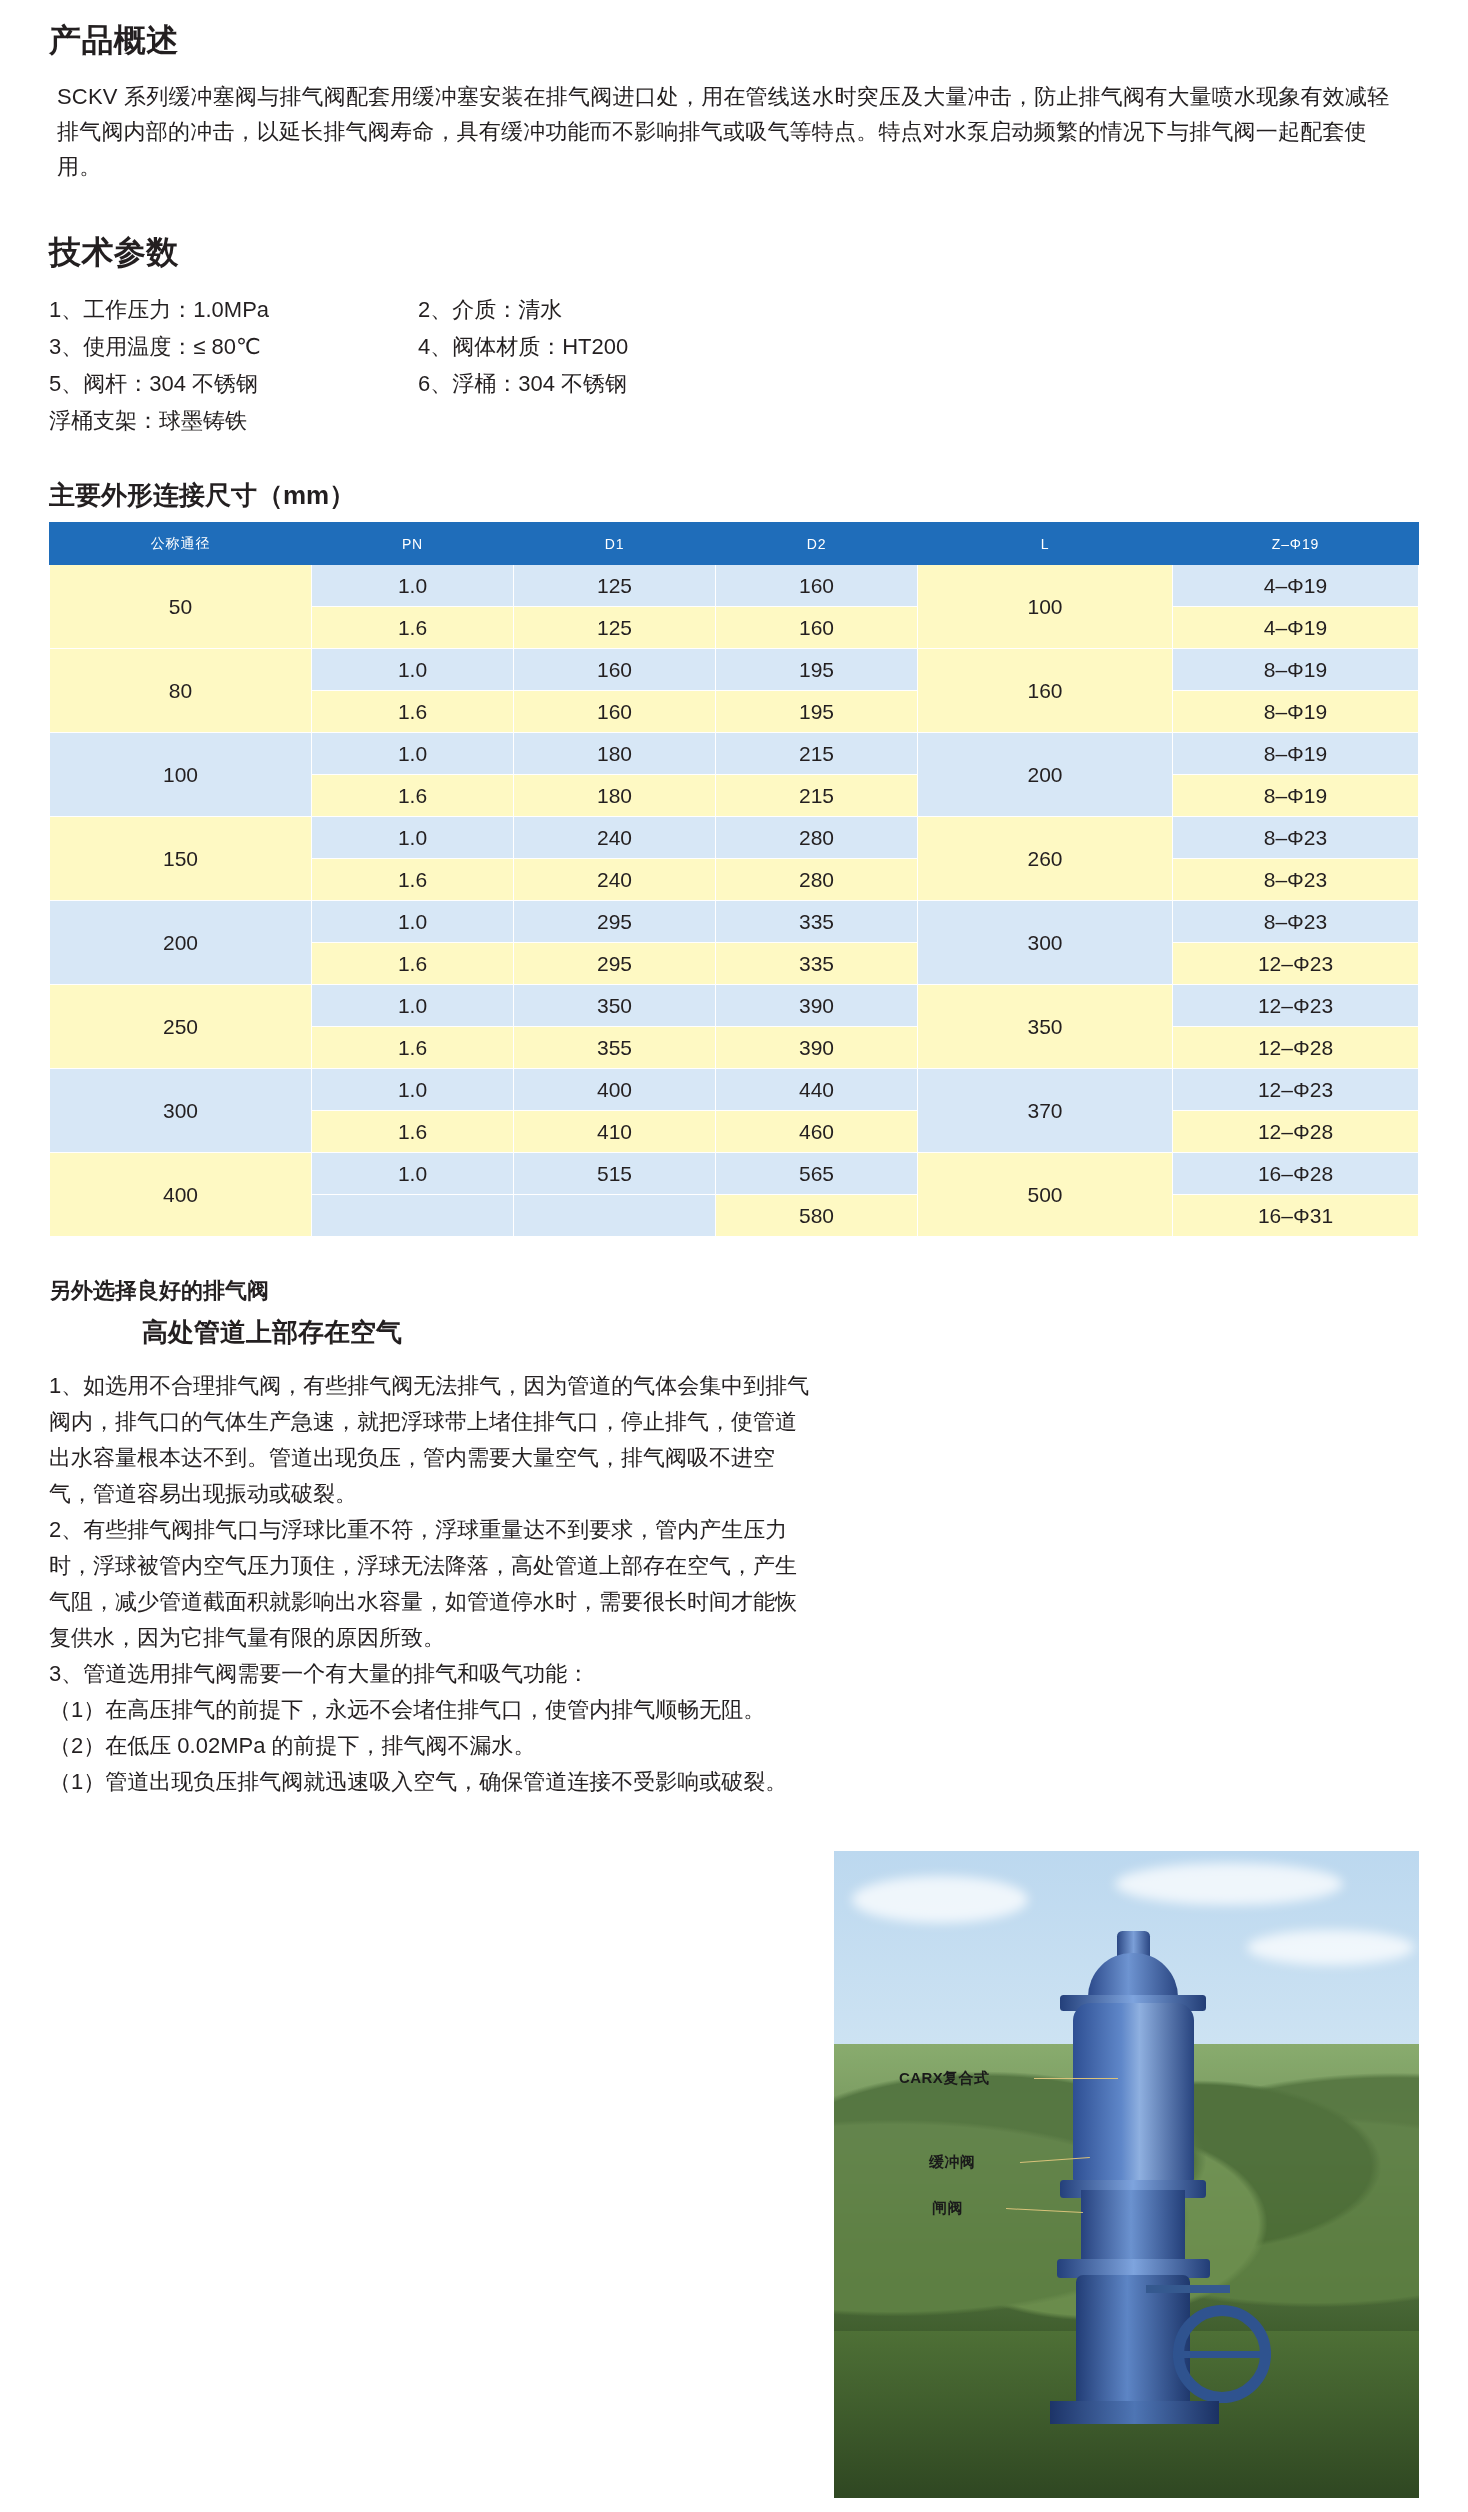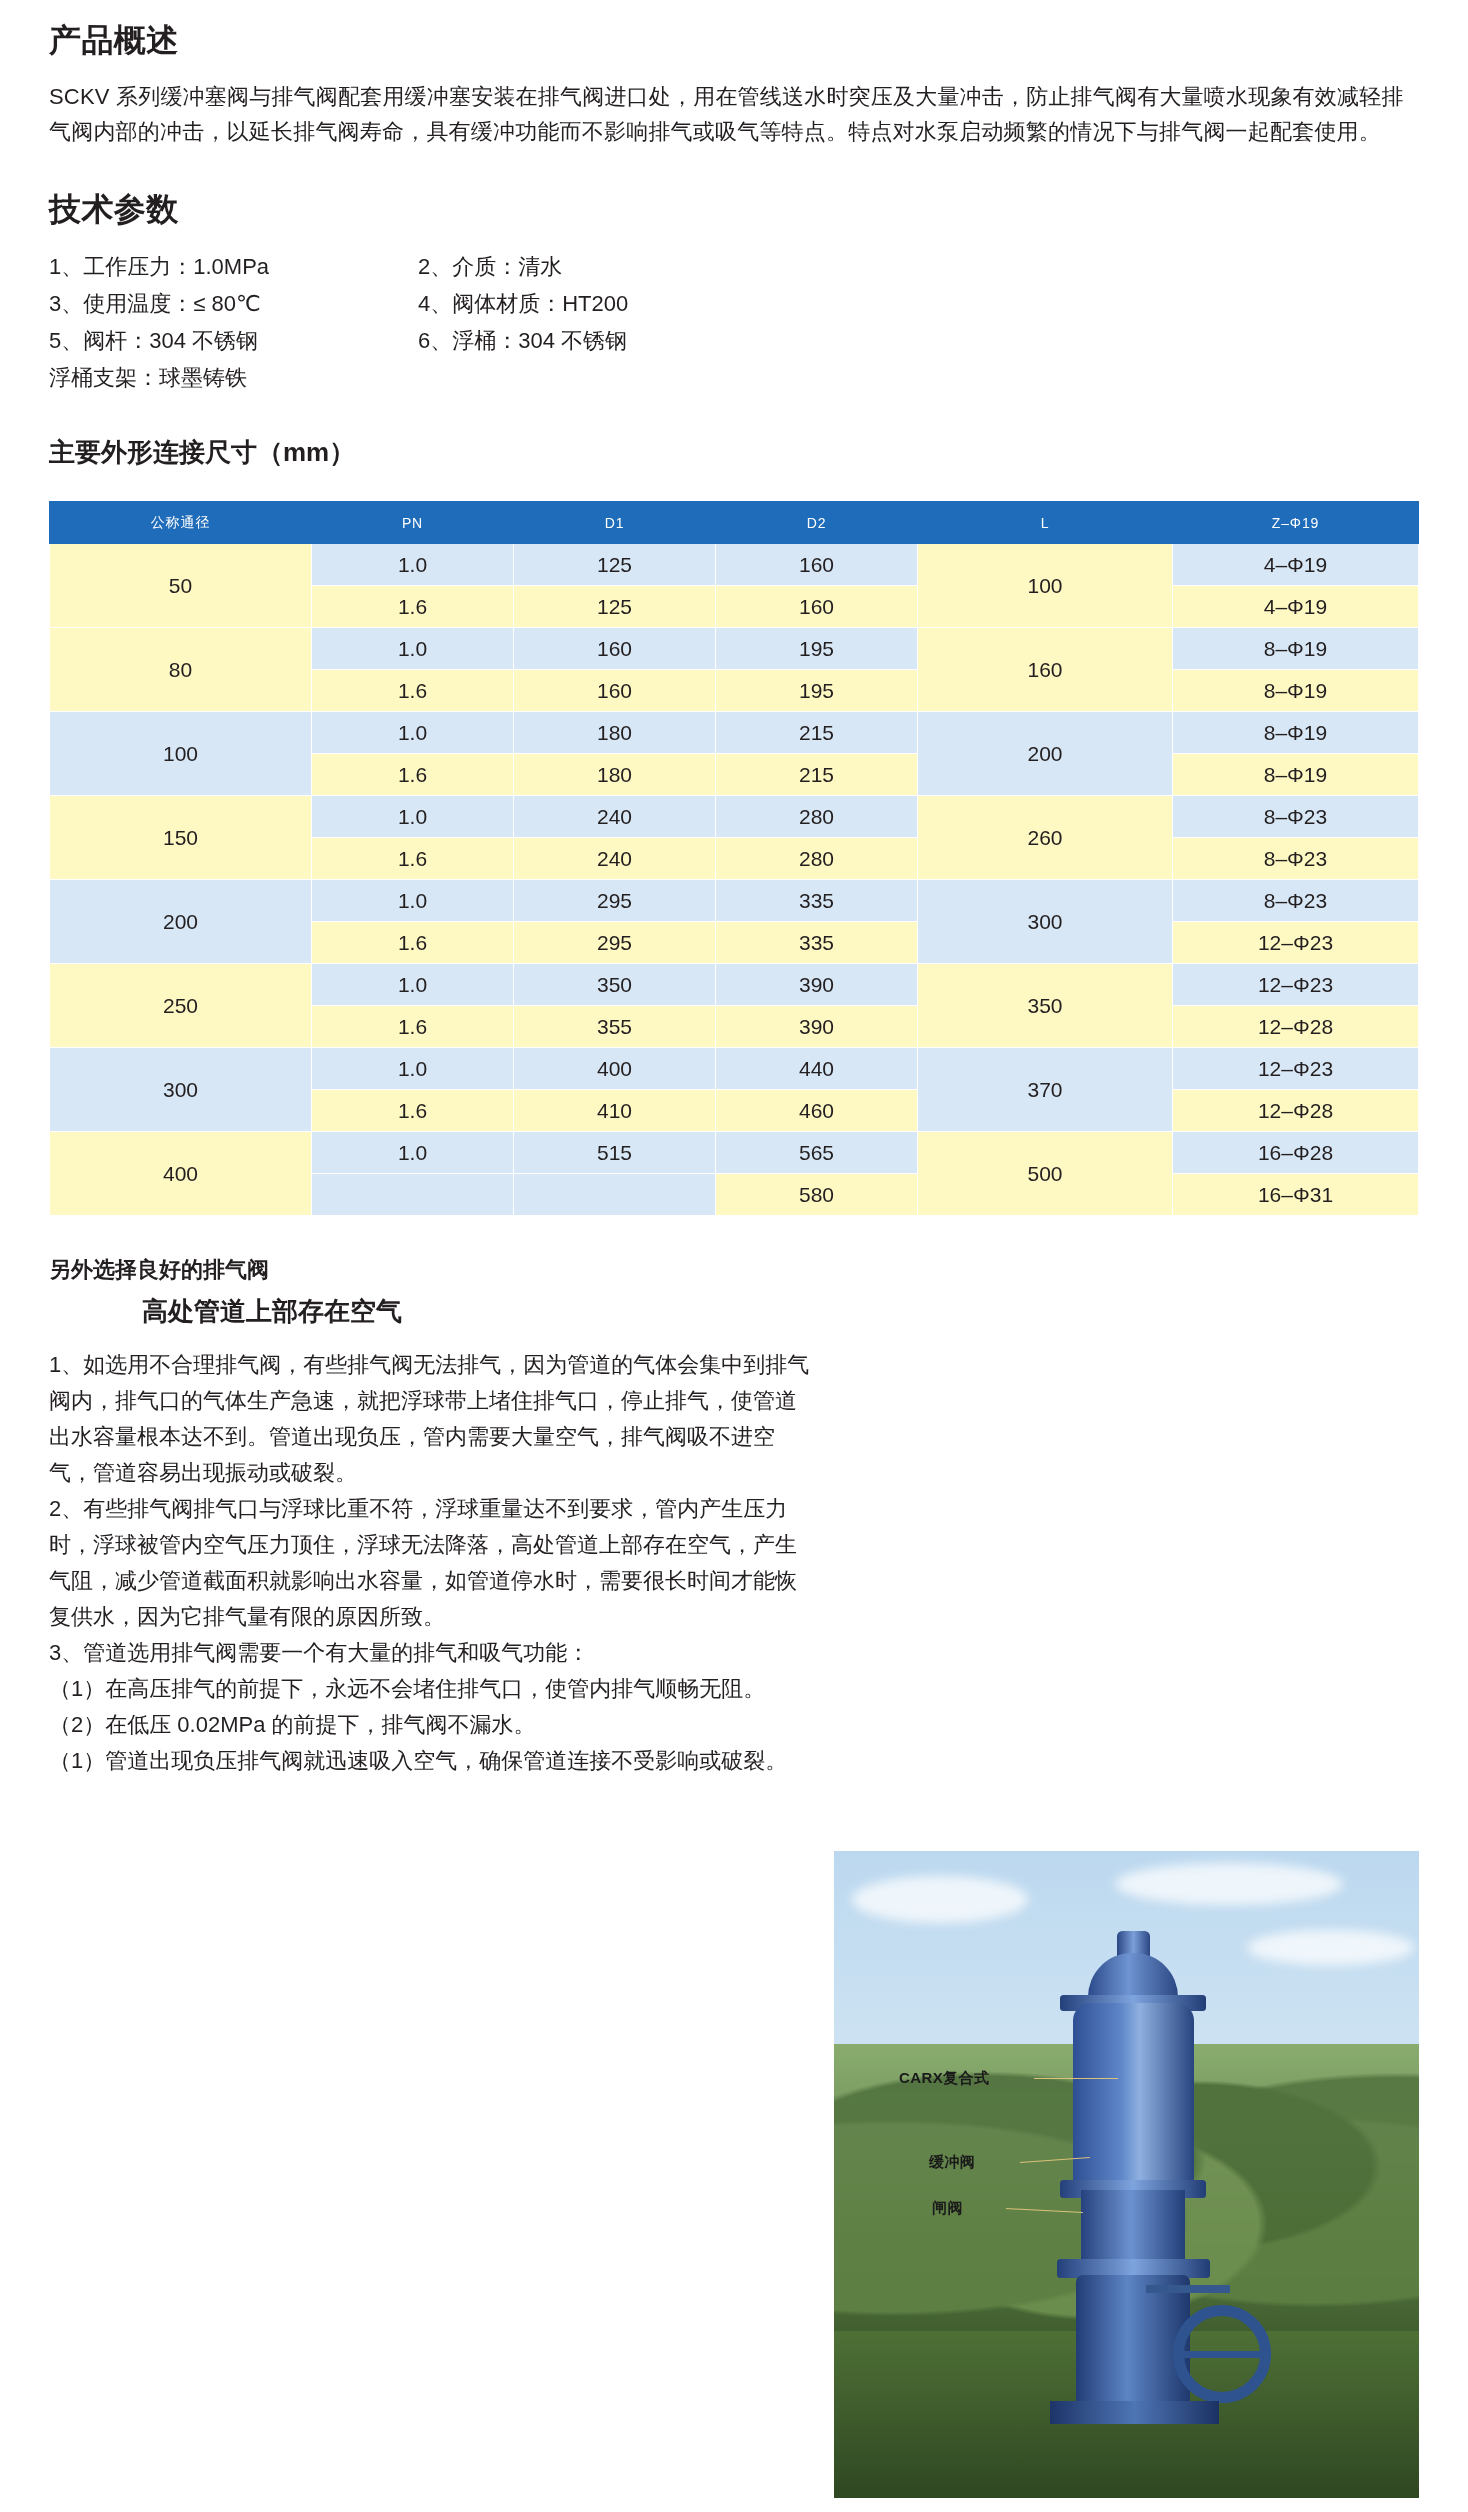--- a/index.html
+++ b/index.html
@@ -22,41 +22,41 @@
   }
   h2.sec-title {
     font-size: 32px;
     font-weight: bold;
     margin: 0 0 16px 0;
     letter-spacing: 0.4px;
   }
   .body-text {
     font-size: 22px;
     line-height: 35px;
-    margin: 0;
+    margin: 8px;
     letter-spacing: 0.2px;
   }
   .gap-lg { height: 39px; }
 
   
   .params {
     font-size: 22px;
     line-height: 37px;
   }
   .params .prow {
     display: flex;
   }
   .params .c1 { width: 369px; }
   .params .c2 { width: 369px; }
 
   
   h2.dim-title {
     font-size: 26px;
     font-weight: bold;
-    margin: 0 0 31px 0;
+    margin: 0 0 9px 0;
   }
   table.dims {
     border-collapse: collapse;
     width: 1368px;
     table-layout: fixed;
     font-size: 21px;
   }
   table.dims col.c-dn  { width: 262px; }
   table.dims col.c-pn  { width: 202px; }
   table.dims col.c-d1  { width: 202px; }

